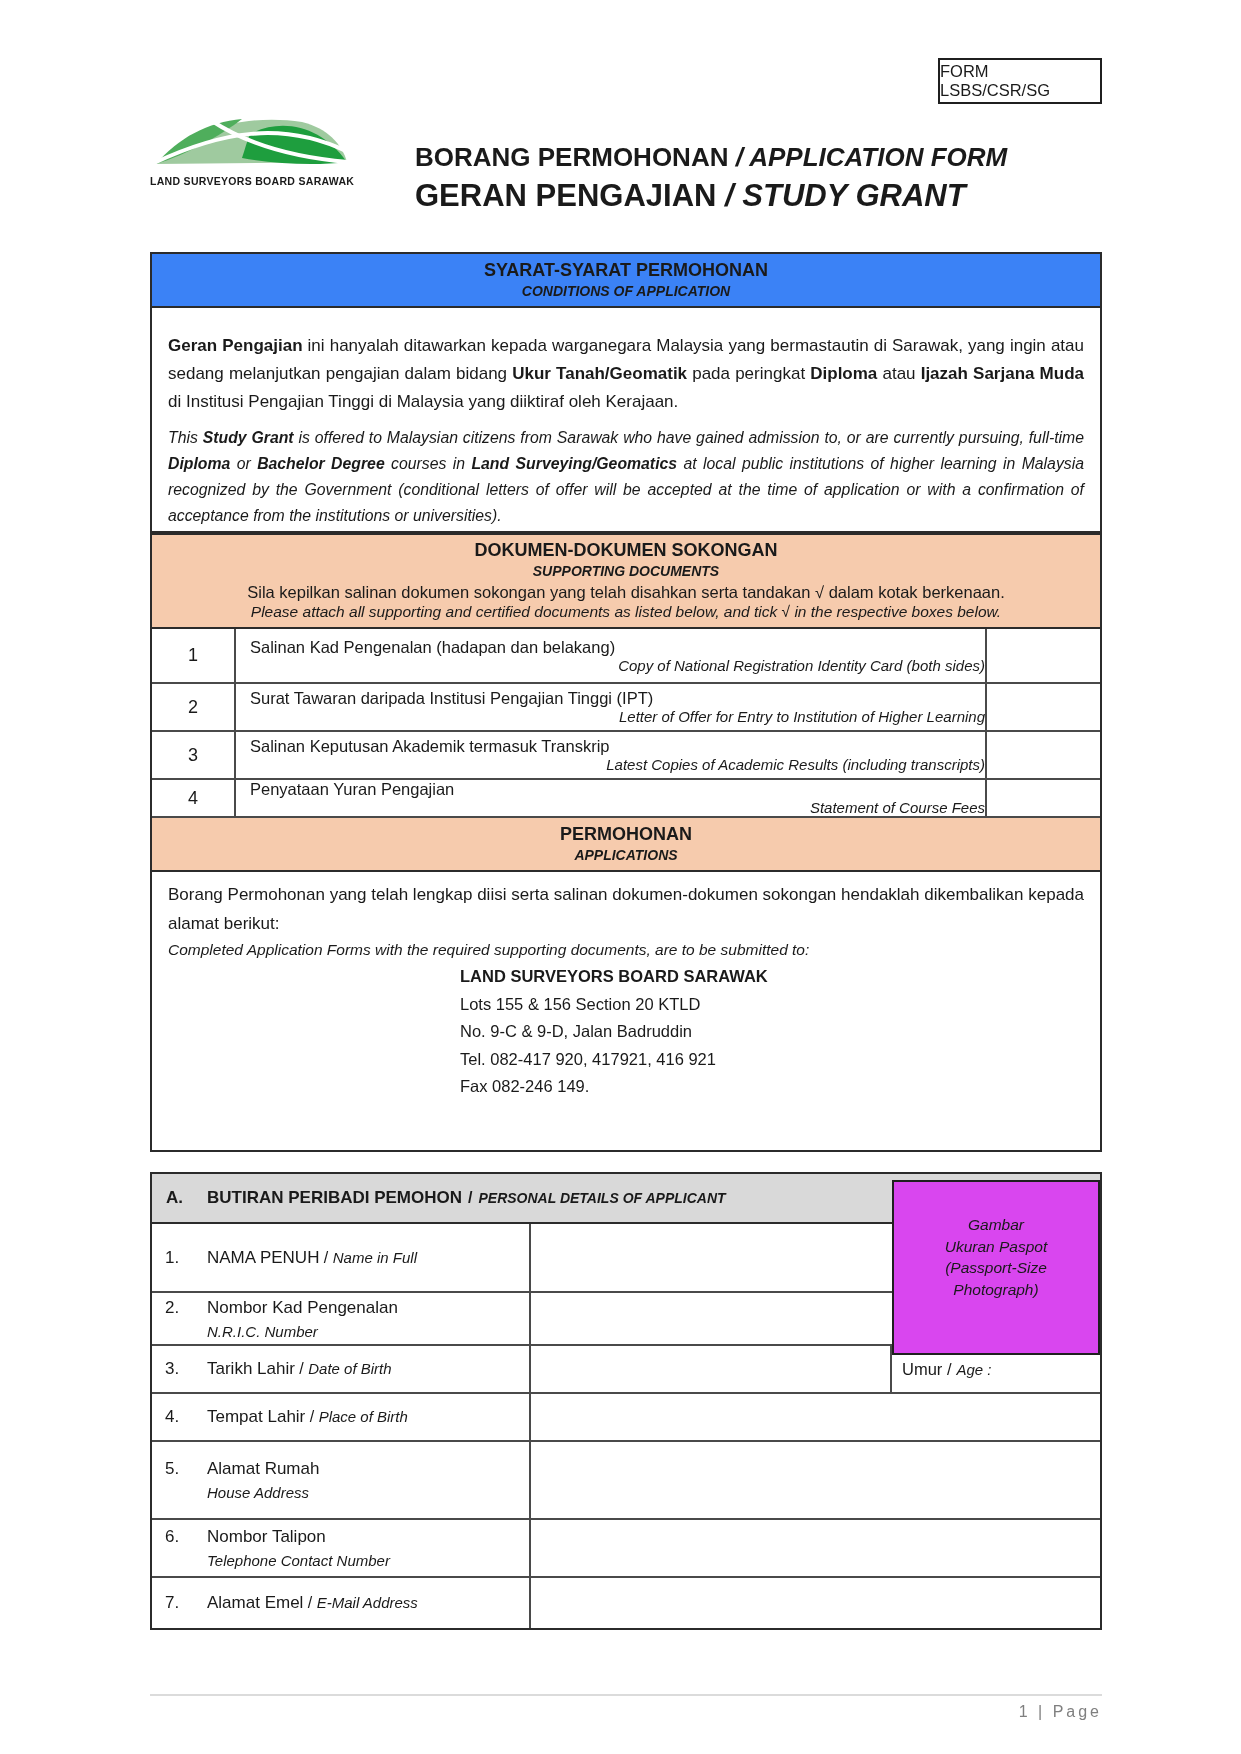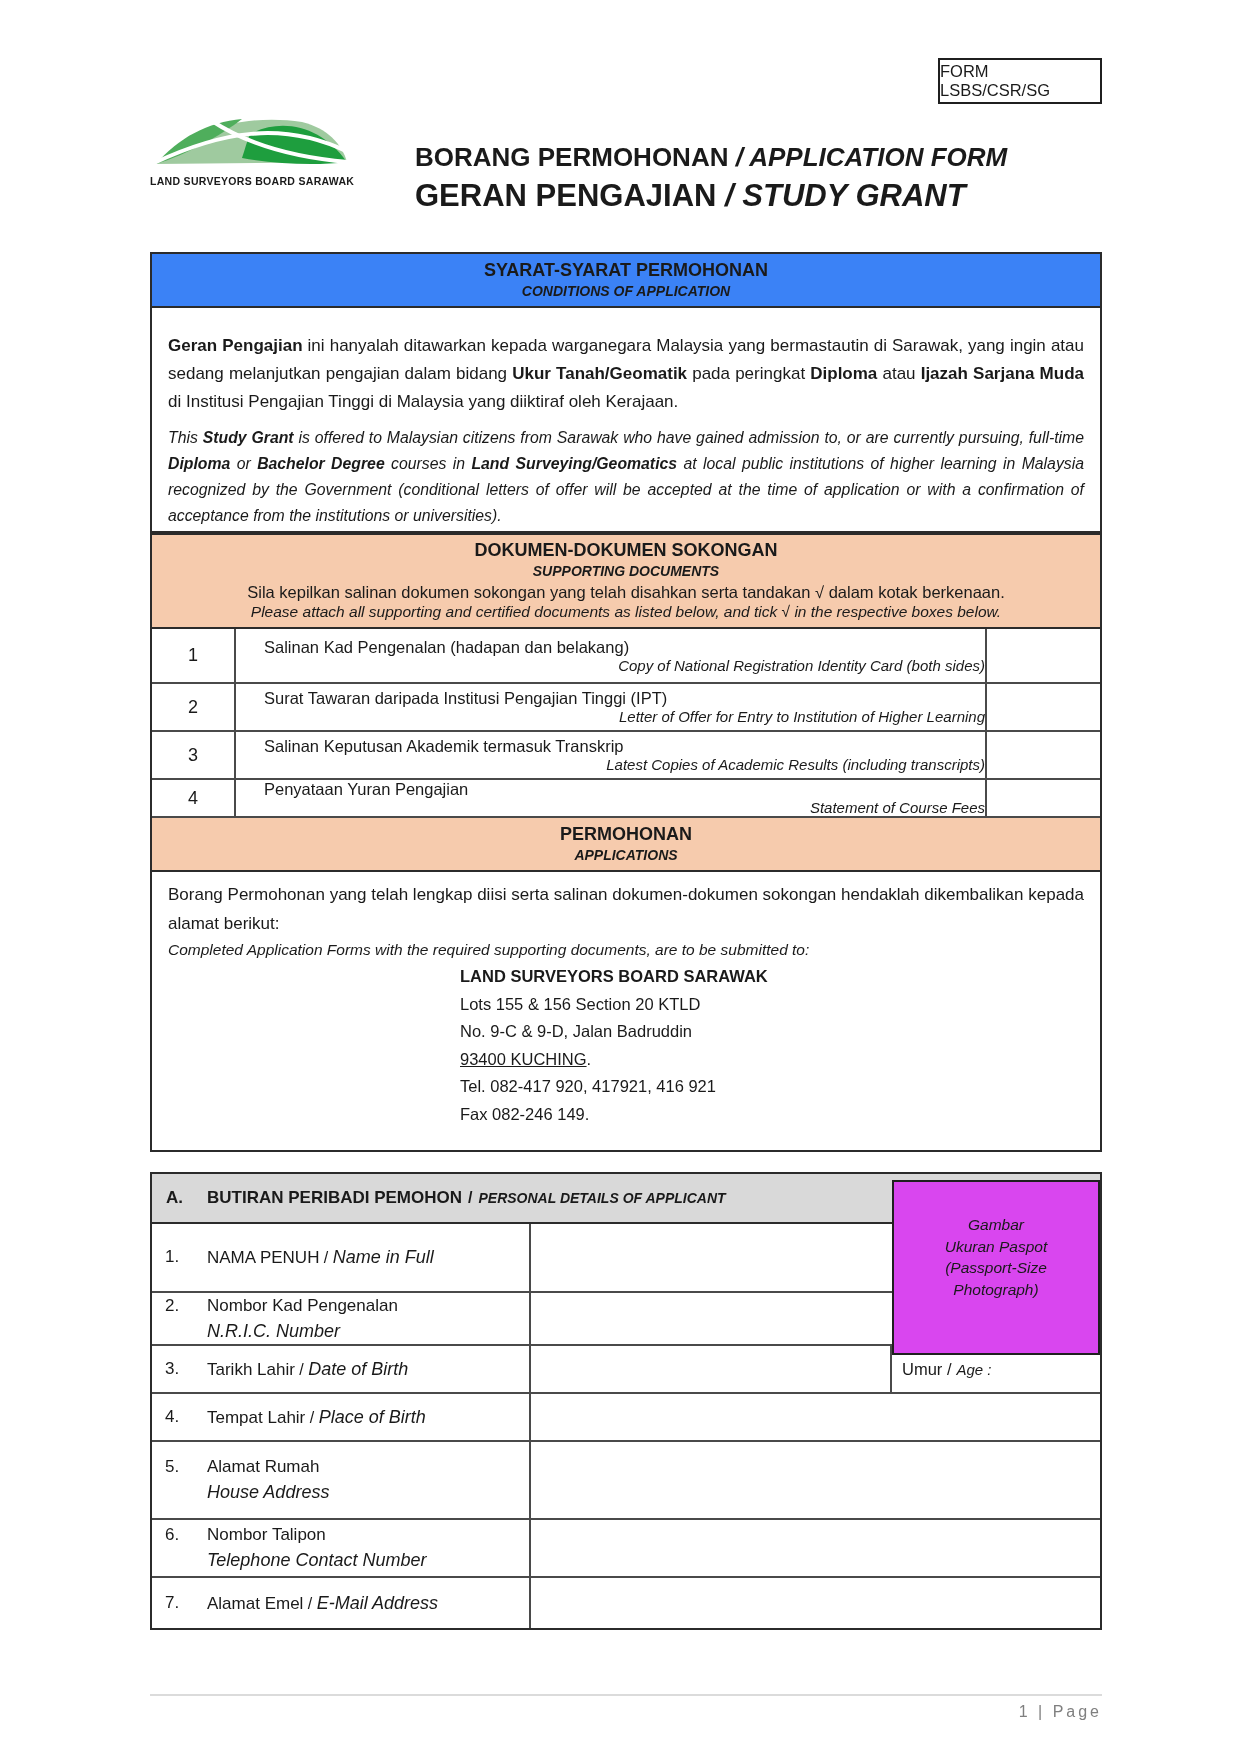--- a/index.html
+++ b/index.html
@@ -51,21 +51,21 @@
   .note-en { font-size:15.5px; font-style:italic; margin-top:1px; }
   .dt-row { display:flex; border-bottom:2px solid #4a4a4a; box-sizing:border-box; }
   .dt-row:nth-of-type(1){ height:54px; }
   .dt-row:nth-of-type(2){ height:55px; }
   .dt-row:nth-of-type(3){ height:48px; }
   .dt-row:nth-of-type(4){ height:48px; }
   .dt-num {
     width:84px; border-right:2px solid #4a4a4a; box-sizing:border-box;
     display:flex; align-items:center; justify-content:center; font-size:18px;
   }
-  .dt-text { flex:1; padding-left:28px; display:flex; flex-direction:column; justify-content:center; }
+  .dt-text { flex:1; padding-left:14px; display:flex; flex-direction:column; justify-content:center; }
   .dt-ms { font-size:16.5px; }
   .dt-en { font-size:15px; font-style:italic;text-align:right; }
   .dt-check { width:115px; border-left:2px solid #4a4a4a; box-sizing:border-box; }
   .perm-head { background:#F6CBAD; text-align:center; padding:6px 8px 7px 8px; border-bottom:2px solid #2b2b2b; }
   .app-body { padding:8px 16px 0 16px; }
   .app-ms { font-size:17px; line-height:29px; text-align:justify; }
   .app-en { font-size:15.5px; font-style:italic; margin-top:3px; }
   .addr { margin-left:292px; margin-top:4px; font-size:16.5px; line-height:27.5px; }
   .addr-name { font-weight:bold; }
   .u { text-decoration:underline; }
@@ -87,21 +87,21 @@
   .a-cell.age {
     width:210px; border-left:2px solid #4a4a4a; box-sizing:border-box;
     display:flex; align-items:center; padding-left:10px; font-size:16.5px;
   }
   .a-cell.age .it { font-size:15px; margin-left:5px; }
   .f-line1 { display:flex; width:100%; }
   .f-num { width:42px; padding-left:13px; font-size:17px; box-sizing:content-box; flex:none; }
   .f-text { flex:1; }
   .f-ms { font-size:17px; }
   .f-sep { font-size:16px; }
-  .f-en { font-size:18px; font-style:italic; }
+  .f-en { font-size:15px; font-style:italic; }
   .stacked .f-en { display:block; margin-top:5px; }
 
   .photo-box {
     position:absolute; left:740px; top:6px; width:208px; height:175px; box-sizing:border-box;
     background:#d946ef; border:2px solid #1f1f1f; z-index:5;
     display:flex; flex-direction:column; align-items:center; padding-top:32px;
     font-size:15.5px; font-style:italic; line-height:21.5px; text-align:center;
   }
 
   
@@ -193,21 +193,20 @@
       <div class="ph-en">APPLICATIONS</div>
     </div>
 
     <div class="app-body">
       <div class="app-ms">Borang Permohonan yang telah lengkap diisi serta salinan dokumen-dokumen sokongan hendaklah dikembalikan kepada alamat berikut:</div>
       <div class="app-en">Completed Application Forms with the required supporting documents, are to be submitted to:</div>
       <div class="addr">
         <div class="addr-name">LAND SURVEYORS BOARD SARAWAK</div>
         <div>Lots 155 &amp; 156 Section 20 KTLD</div>
         <div>No. 9-C &amp; 9-D, Jalan Badruddin</div>
-        <div><span class="u">93400 KUCHING</span><span>.</span></div>
         <div>Tel. 082-417 920, 417921, 416 921</div>
         <div>Fax 082-246 149.</div>
       </div>
     </div>
   </div>
 
   <div class="sec" id="secA">
     <div class="a-head">
       <span class="a-label">A.</span>
       <span class="a-ms">BUTIRAN PERIBADI PEMOHON</span>

